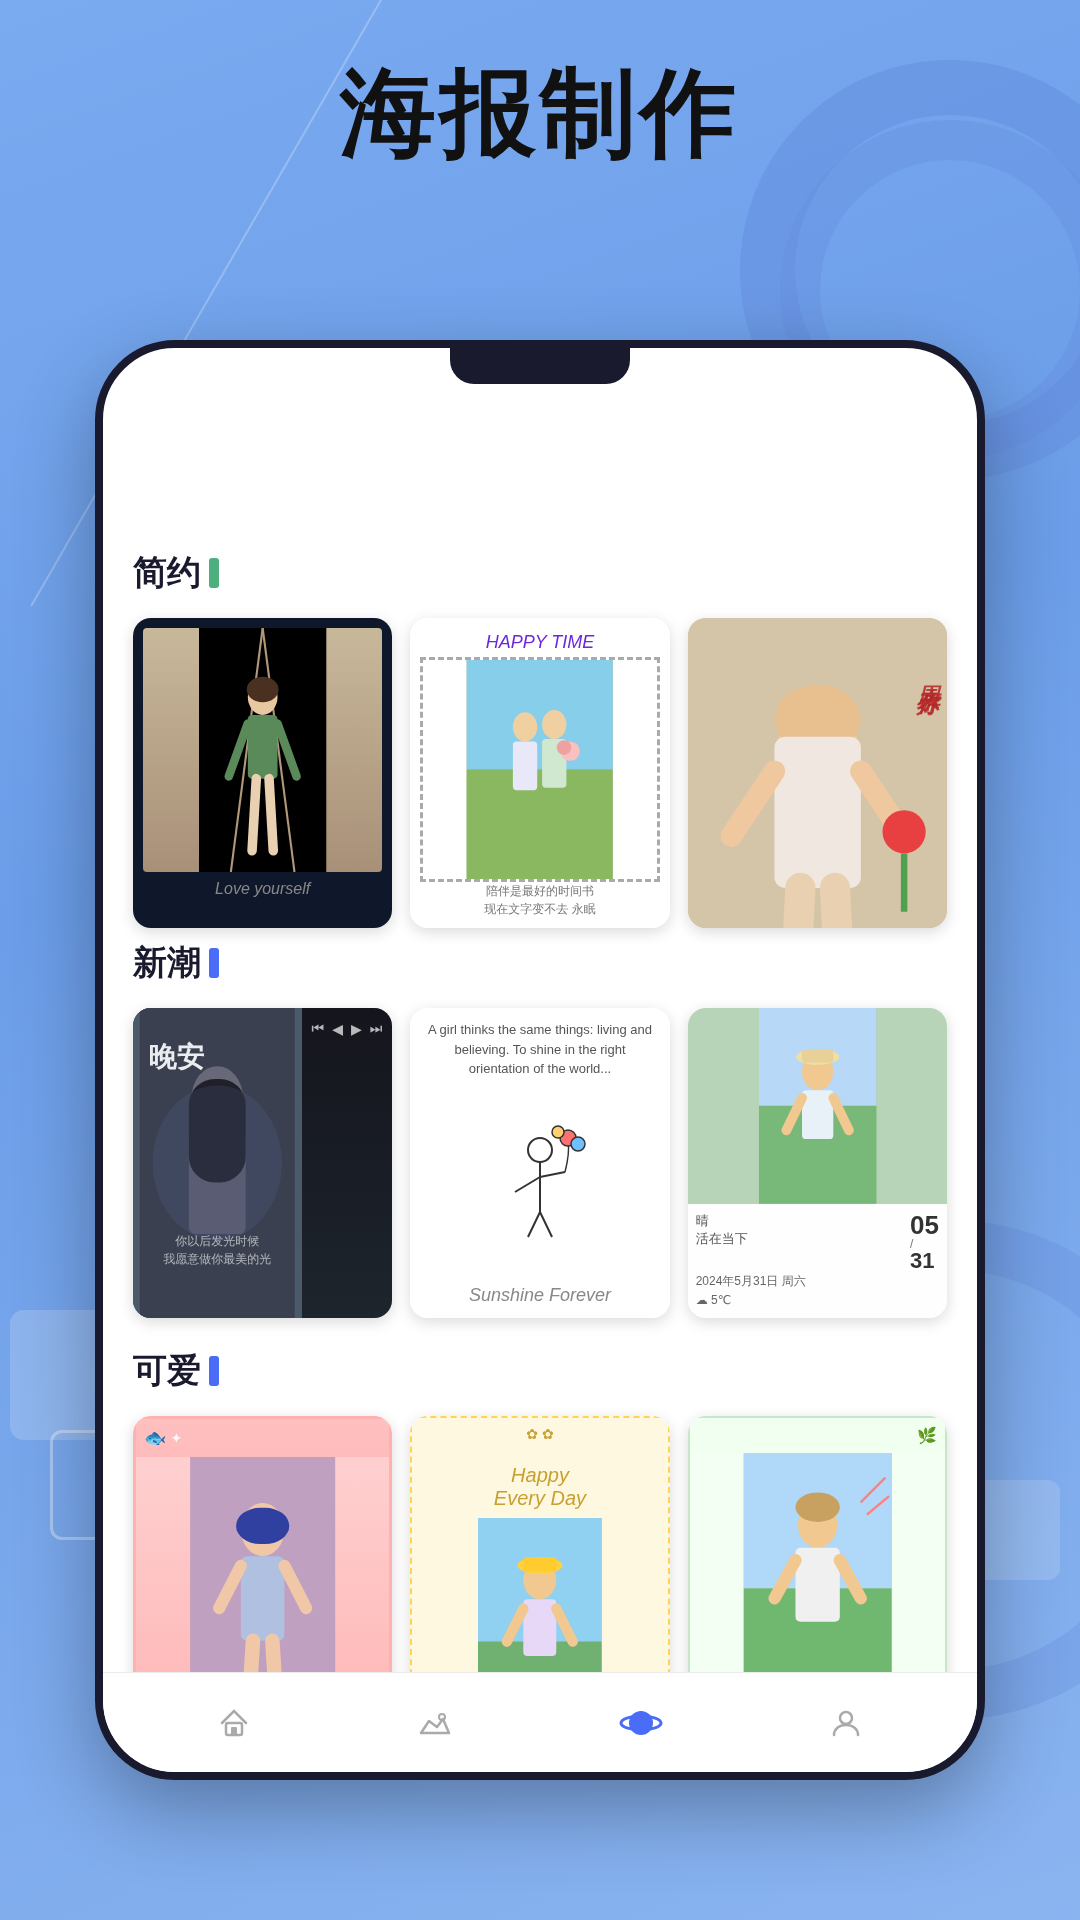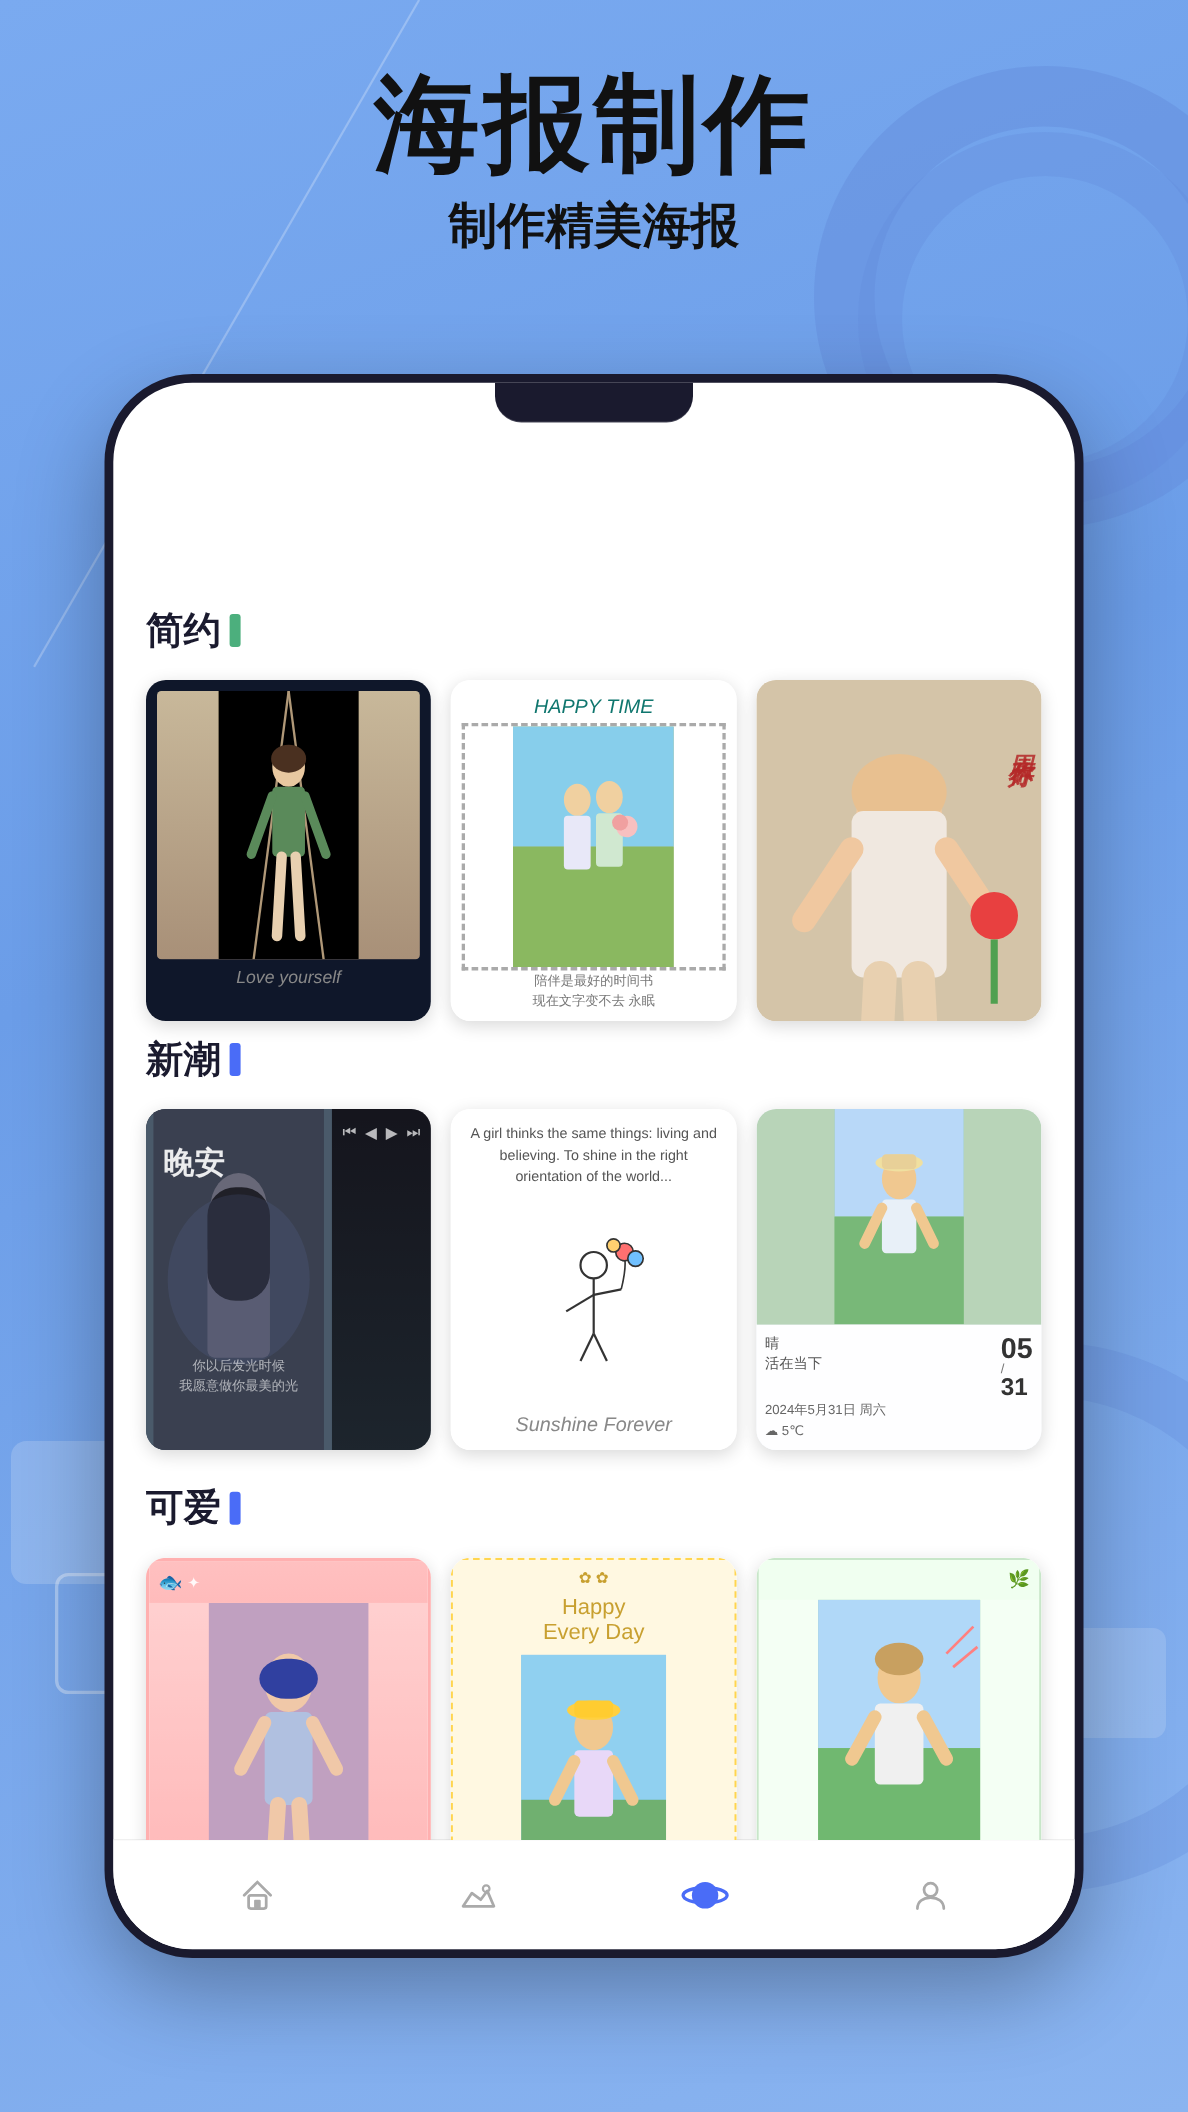--- a/index.html
+++ b/index.html
@@ -441,59 +441,59 @@
       background: rgba(255,255,255,0.85);
     }
     .stamp-border {
       flex: 1;
       border: 3px dashed #aaa;
       position: relative;
       overflow: hidden;
     }
     .stamp-text {
       font-size: 18px;
-      color: #0f766e;
+      color: #6d28d9;
       font-style: italic;
       text-align: center;
       padding: 4px 0;
     }
     .stamp-caption {
       font-size: 12px;
       color: #777;
       text-align: center;
       line-height: 1.5;
     }
 
     
     .happy-every-day {
       font-size: 20px;
       color: #c8a030;
+      font-style: italic;
       text-align: center;
-      margin-top: 8px;
+      margin-top: 22px;
     }
     .flower-deco {
       font-size: 18px;
     }
 
   </style>
 </head>
 <body>
 
 <div class="bg-circle-1"></div>
 <div class="bg-circle-2"></div>
 <div class="bg-circle-3"></div>
 <div class="diag-line diag-line-1"></div>
 <div class="diag-line diag-line-2"></div>
 <div class="deco-rect-1"></div>
 <div class="deco-rect-2"></div>
 <div class="deco-rect-3"></div>
 
 <div class="header-area">
   <div class="main-title">海报制作</div>
-  <div class="sub-title">制作精美海报</div>
 </div>
 
 <div class="phone-mockup">
   <div class="phone-notch"></div>
 
   <div class="scrollable-content">
 
     <div class="app-header">
       <div class="app-title">海报制作</div>
       <div class="sparkle-icon">✦</div>

